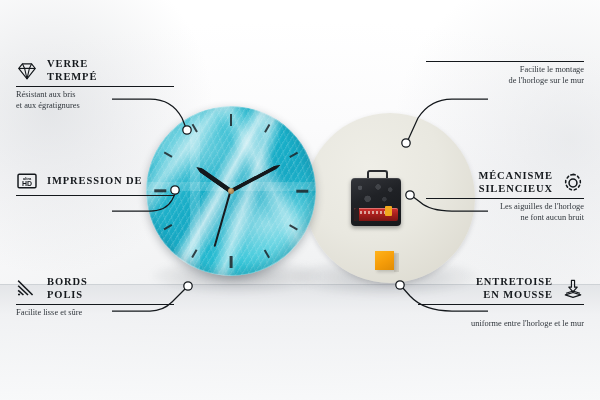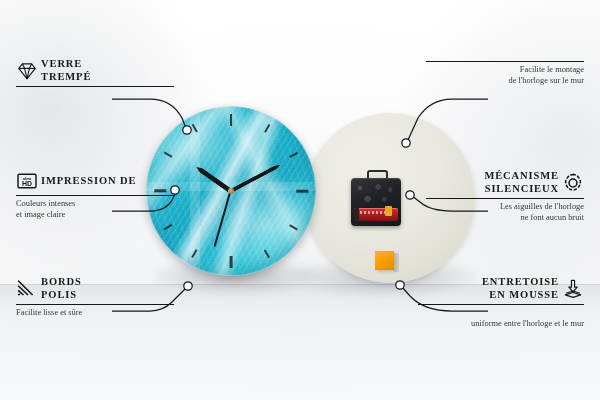--- a/index.html
+++ b/index.html
@@ -88,21 +88,21 @@
   .bat-neg{position:absolute;left:354px;top:208px;width:5px;height:13px;background:#2a2022;border-radius:2px 0 0 2px;}
   .bat-txt{position:absolute;left:360px;top:211px;width:26px;height:3px;opacity:.65;
     background:repeating-linear-gradient(90deg,#f3e9dd 0 2px, transparent 2px 4px);}
   .foam{position:absolute;left:375px;top:251px;width:19px;height:19px;
     background:linear-gradient(150deg,#ffb31c 0%,#f59c08 55%,#e08c05 100%);
     box-shadow:2px 2px 3px rgba(0,0,0,.16);}
   .foam-side{position:absolute;left:394px;top:253px;width:5px;height:19px;background:rgba(205,203,193,.9);}
 
   
   .callout{position:absolute;width:158px;}
-  .callout .head{display:flex;align-items:center;gap:3px;}
+  .callout .head{display:flex;align-items:center;gap:9px;}
   .callout .ttl{font-family:"Liberation Serif", serif;font-weight:700;font-size:10.5px;
     letter-spacing:.9px;color:#14181c;line-height:12.5px;text-transform:uppercase;}
   .callout .rule{height:1.3px;background:#14181c;margin:3px 0 3px;}
   .callout .sub{font-family:"Liberation Serif", serif;font-size:8.4px;line-height:10.5px;color:#30363c;}
   .left-c{left:16px;}
   .left-c .head{justify-content:flex-start;}
   .left-c .ttl{text-align:left;}
   .left-c .sub{text-align:left;}
   .right-c{right:16px;}
   .right-c .head{justify-content:flex-end;flex-direction:row;}
@@ -192,35 +192,35 @@
           <path d="M3 9.2 L7 4.2 H17 L21 9.2 L12 20.5 Z"></path>
           <path d="M3 9.2 H21"></path>
             <path d="M7 4.2 L9.4 9.2 L12 20.5"></path>
             <path d="M17 4.2 L14.6 9.2 L12 20.5"></path>
           <path d="M9.4 9.2 H14.6"></path>
         </svg>
       </span>
       <span class="ttl"><span>VERRE</span><br><span>TREMPÉ</span></span>
     </div>
     <div class="rule"></div>
+    <div class="sub"><span>Résistant aux bris</span><br><span>et aux égratignures</span></div>
   </div>
 
   <div class="callout left-c" style="top:170px">
     <div class="head">
       <span class="ico">
         <svg viewBox="0 0 24 24">
           <rect x="2.2" y="4.6" width="19.6" height="14.8" rx="1.4" fill="none" stroke="#14181c" stroke-width="1.6"></rect>
           <text x="12" y="11.4" text-anchor="middle" font-family="Liberation Sans, sans-serif" font-size="4.4" font-weight="700" fill="#14181c">ultra</text>
           <text x="12" y="17.6" text-anchor="middle" font-family="Liberation Sans, sans-serif" font-size="7.6" font-weight="700" fill="#14181c">HD</text>
         </svg>
       </span>
       <span class="ttl"><span>IMPRESSION DE</span><br></span>
     </div>
     <div class="rule"></div>
-    <div class="sub"><span>Couleurs intenses</span><br><span>et image claire</span></div>
   </div>
 
   <div class="callout left-c" style="top:276px">
     <div class="head">
       <span class="ico">
         <svg viewBox="0 0 24 24" stroke="#14181c" stroke-width="1.7" fill="none" stroke-linecap="square">
           <path d="M3 3.5 L17.5 18"></path>
             <path d="M3 9 L12.5 18"></path>
             <path d="M3 14 L7.5 18"></path>
             <path d="M3 18 H3.6"></path>

